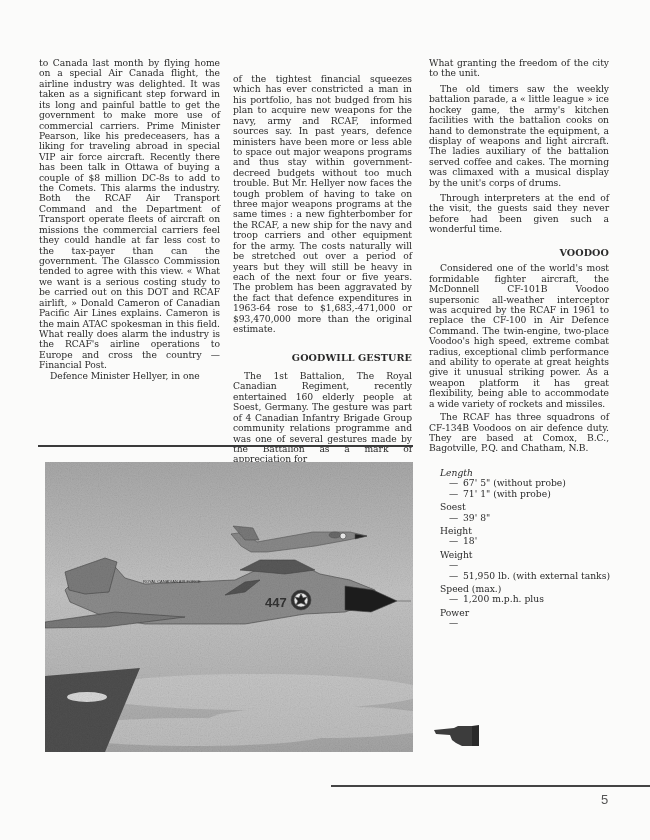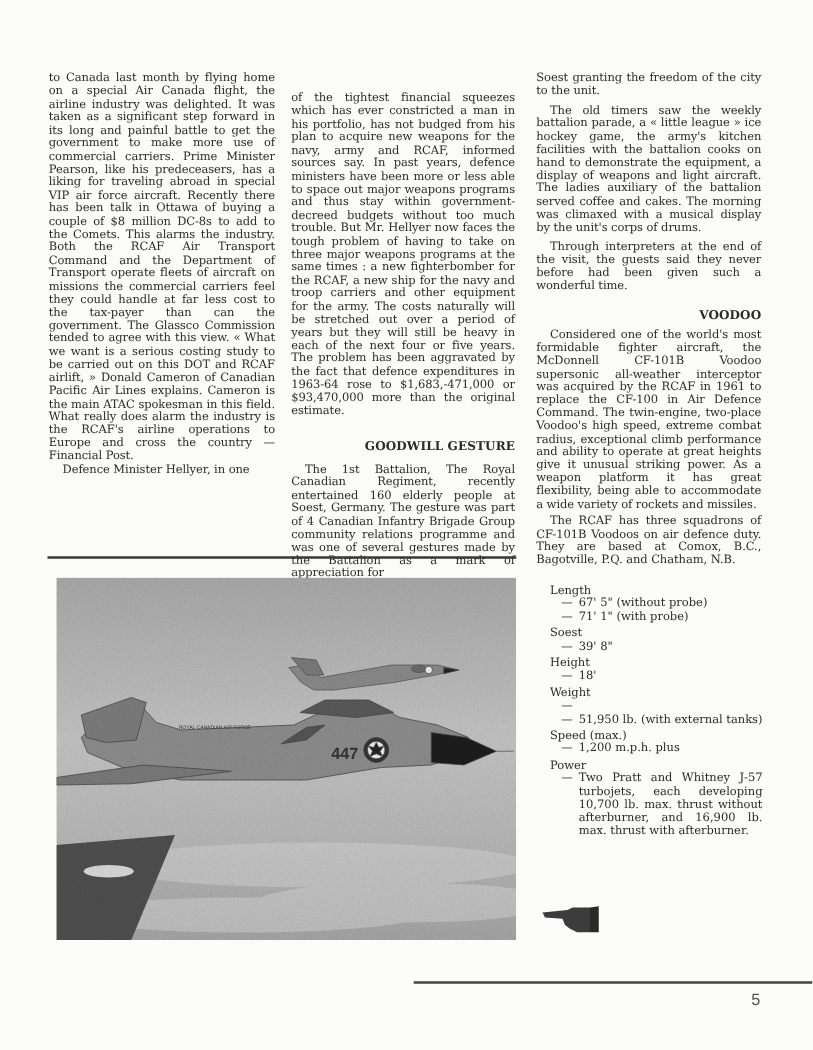--- a/index.html
+++ b/index.html
@@ -36,21 +36,21 @@
   .photo {
     position: absolute; left: 45px; top: 462px; width: 368px; height: 290px;
     overflow: hidden;
   }
   .photo svg { display: block; }
   .specs {
     position: absolute; left: 440px; top: 468px; width: 170px;
     font-size: 9.2px; line-height: 10.4px;
   }
   .spec-label { margin-top: 3px; }
-  .spec-label:first-child { margin-top: 0; }
+  .spec-label:first-child { margin-top: 0; font-style: italic; }
   .spec-val { padding-left: 9px; display: flex; }
   .spec-val .dash { width: 14px; flex: none; }
   .spec-val .txt { flex: 1; text-align: justify; }
   .hand {
     position: absolute; left: 432px; top: 724px; width: 52px; height: 22px;
   }
   .page-num {
     position: absolute; left: 601px; top: 792px; font-size: 13px;
     font-family: "Liberation Sans", sans-serif; color: #555;
   }
@@ -63,29 +63,29 @@
   <p class="indent">Defence Minister Hellyer, in one</p>
 </div>
 
 <div class="col" id="col2">
   <p>of the tightest financial squeezes which has ever constricted a man in his portfolio, has not budged from his plan to acquire new weapons for the navy, army and RCAF, informed sources say. In past years, defence ministers have been more or less able to space out major weapons programs and thus stay within government-decreed budgets without too much trouble. But Mr. Hellyer now faces the tough problem of having to take on three major weapons programs at the same times : a new fighterbomber for the RCAF, a new ship for the navy and troop carriers and other equipment for the army. The costs naturally will be stretched out over a period of years but they will still be heavy in each of the next four or five years. The problem has been aggravated by the fact that defence expenditures in 1963-64 rose to $1,683,-471,000 or $93,470,000 more than the original estimate.</p>
   <p class="head-block" id="hd-goodwill">GOODWILL GESTURE</p>
   <p class="indent">The 1st Battalion, The Royal Canadian Regiment, recently entertained 160 elderly people at Soest, Germany. The gesture was part of 4 Canadian Infantry Brigade Group community relations programme and was one of several gestures made by the Battalion as a mark of appreciation for</p>
 </div>
 
 <div class="col" id="col3">
-  <p>Soest granting the freedom of the city to the unit.</p>
+  <p>What granting the freedom of the city to the unit.</p>
   <div class="gap"></div>
   <p class="indent">The old timers saw the weekly battalion parade, a « little league » ice hockey game, the army's kitchen facilities with the battalion cooks on hand to demonstrate the equipment, a display of weapons and light aircraft. The ladies auxiliary of the battalion served coffee and cakes. The morning was climaxed with a musical display by the unit's corps of drums.</p>
   <div class="gap"></div>
   <p class="indent">Through interpreters at the end of the visit, the guests said they never before had been given such a wonderful time.</p>
   <p class="head-block" id="hd-voodoo">VOODOO</p>
   <p class="indent">Considered one of the world's most formidable fighter aircraft, the McDonnell CF-101B Voodoo supersonic all-weather interceptor was acquired by the RCAF in 1961 to replace the CF-100 in Air Defence Command. The twin-engine, two-place Voodoo's high speed, extreme combat radius, exceptional climb performance and ability to operate at great heights give it unusual striking power. As a weapon platform it has great flexibility, being able to accommodate a wide variety of rockets and missiles.</p>
   <div class="gap" style="height:3px"></div>
-  <p class="indent">The RCAF has three squadrons of CF-101B Voodoos on air defence duty. They are based at Comox, B.C., Bagotville, P.Q. and Chatham, N.B.</p>
+  <p class="indent">The RCAF has three squadrons of CF-134B Voodoos on air defence duty. They are based at Comox, B.C., Bagotville, P.Q. and Chatham, N.B.</p>
 </div>
 
 <div class="rule-top"></div>
 
 <div class="photo">
   <svg width="368" height="290" viewBox="0 0 368 290" xmlns="http://www.w3.org/2000/svg">
     <defs>
       <filter id="grain" x="0" y="0" width="100%" height="100%">
         <feTurbulence type="fractalNoise" baseFrequency="0.9" numOctaves="2" seed="4" result="n"></feTurbulence>
         <feColorMatrix type="saturate" values="0" in="n" result="g"></feColorMatrix>
@@ -170,21 +170,20 @@
       <span class="txt">51,950 lb. (with external tanks)</span>
     </div>
     <div class="spec-label">Speed (max.)</div>
     <div class="spec-val">
       <span class="dash">—</span>
       <span class="txt">1,200 m.p.h. plus</span>
     </div>
     <div class="spec-label">Power</div>
     <div class="spec-val">
       <span class="dash">—</span>
-      <span class="txt">Two Pratt and Whitney J-57 turbojets, each developing 10,700 lb. max. thrust without afterburner, and 16,900 lb. max. thrust with afterburner.</span>
     </div>
   </div>
 
 <div class="hand">
   <svg width="52" height="22" viewBox="0 0 52 22" xmlns="http://www.w3.org/2000/svg">
     <path d="M2,6 L22,4 L26,2 L40,2 L40,22 L30,22 L24,19 L20,16 L18,11 L4,10 Z" fill="#3c3c3c"></path>
     <path d="M40,2 L47,1 L47,22 L40,22 Z" fill="#2a2a2a"></path>
   </svg>
 </div>
 

